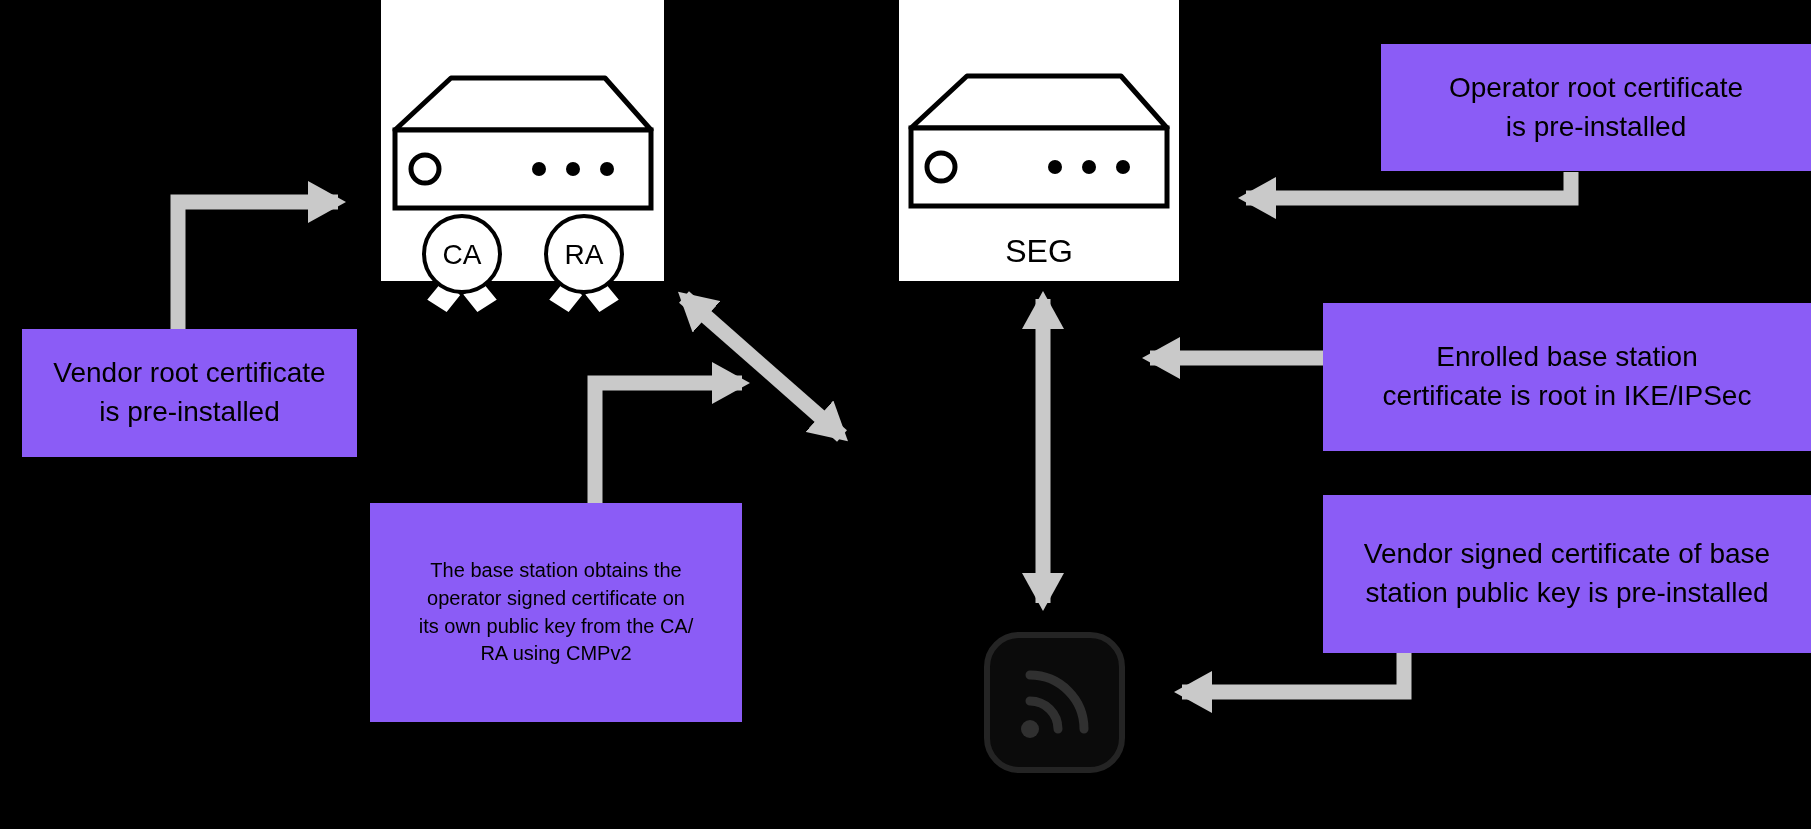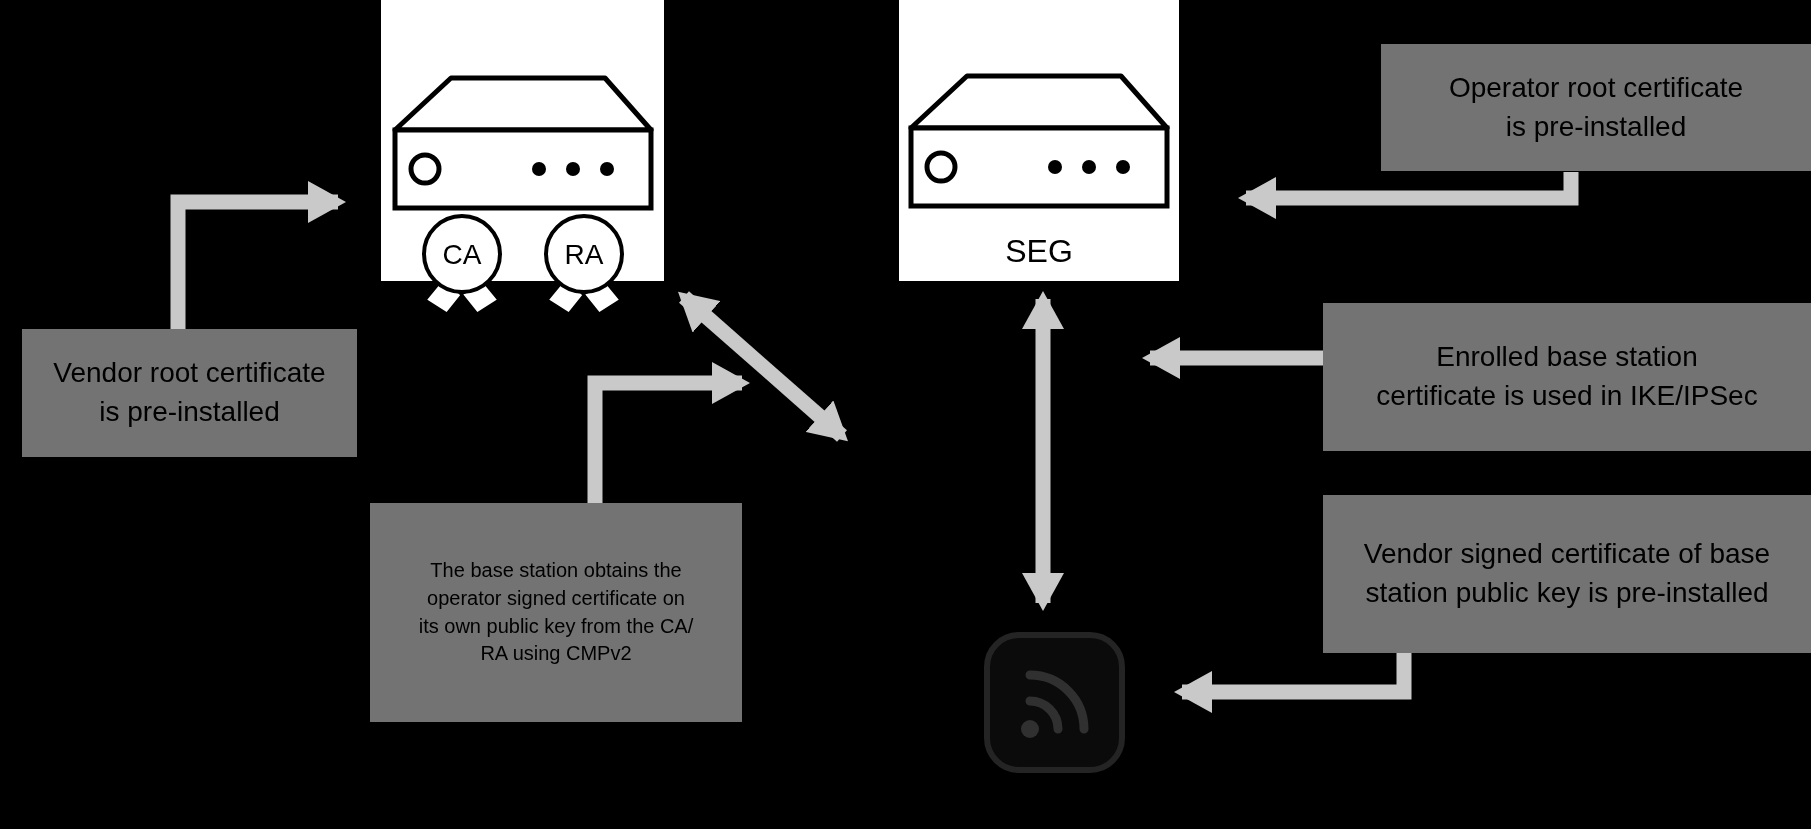--- a/index.html
+++ b/index.html
@@ -29,21 +29,21 @@
   }
   .node, .callout {
     position: absolute;
     z-index: 2;
   }
   #node-ca-ra   { left: 381px;  top: 0;     width: 283px; height: 320px; }
   #node-seg     { left: 899px;  top: 0;     width: 280px; height: 281px; }
   #node-bs      { left: 982px;  top: 630px; width: 145px; height: 145px; }
 
   .callout {
-    background: #737373;
+    background: #8b5cf6;
     color: #000000;
     display: flex;
     align-items: center;
     justify-content: center;
     text-align: center;
     white-space: pre-line;
     font-size: 28px;
     line-height: 1.38;
     padding: 6px;
     box-sizing: border-box;
@@ -131,21 +131,21 @@
 is pre-installed</span>
   </div>
 
   <div class="callout" id="callout-operator-root">
     <span>Operator root certificate
 is pre-installed</span>
   </div>
 
   <div class="callout" id="callout-enrolled">
     <span>Enrolled base station
-certificate is used in IKE/IPSec</span>
+certificate is root in IKE/IPSec</span>
   </div>
 
   <div class="callout" id="callout-vendor-signed">
     <span>Vendor signed certificate of base
 station public key is pre-installed</span>
   </div>
 
   <div class="callout" id="callout-cmpv2">
     <span>The base station obtains the
 operator signed certificate on

